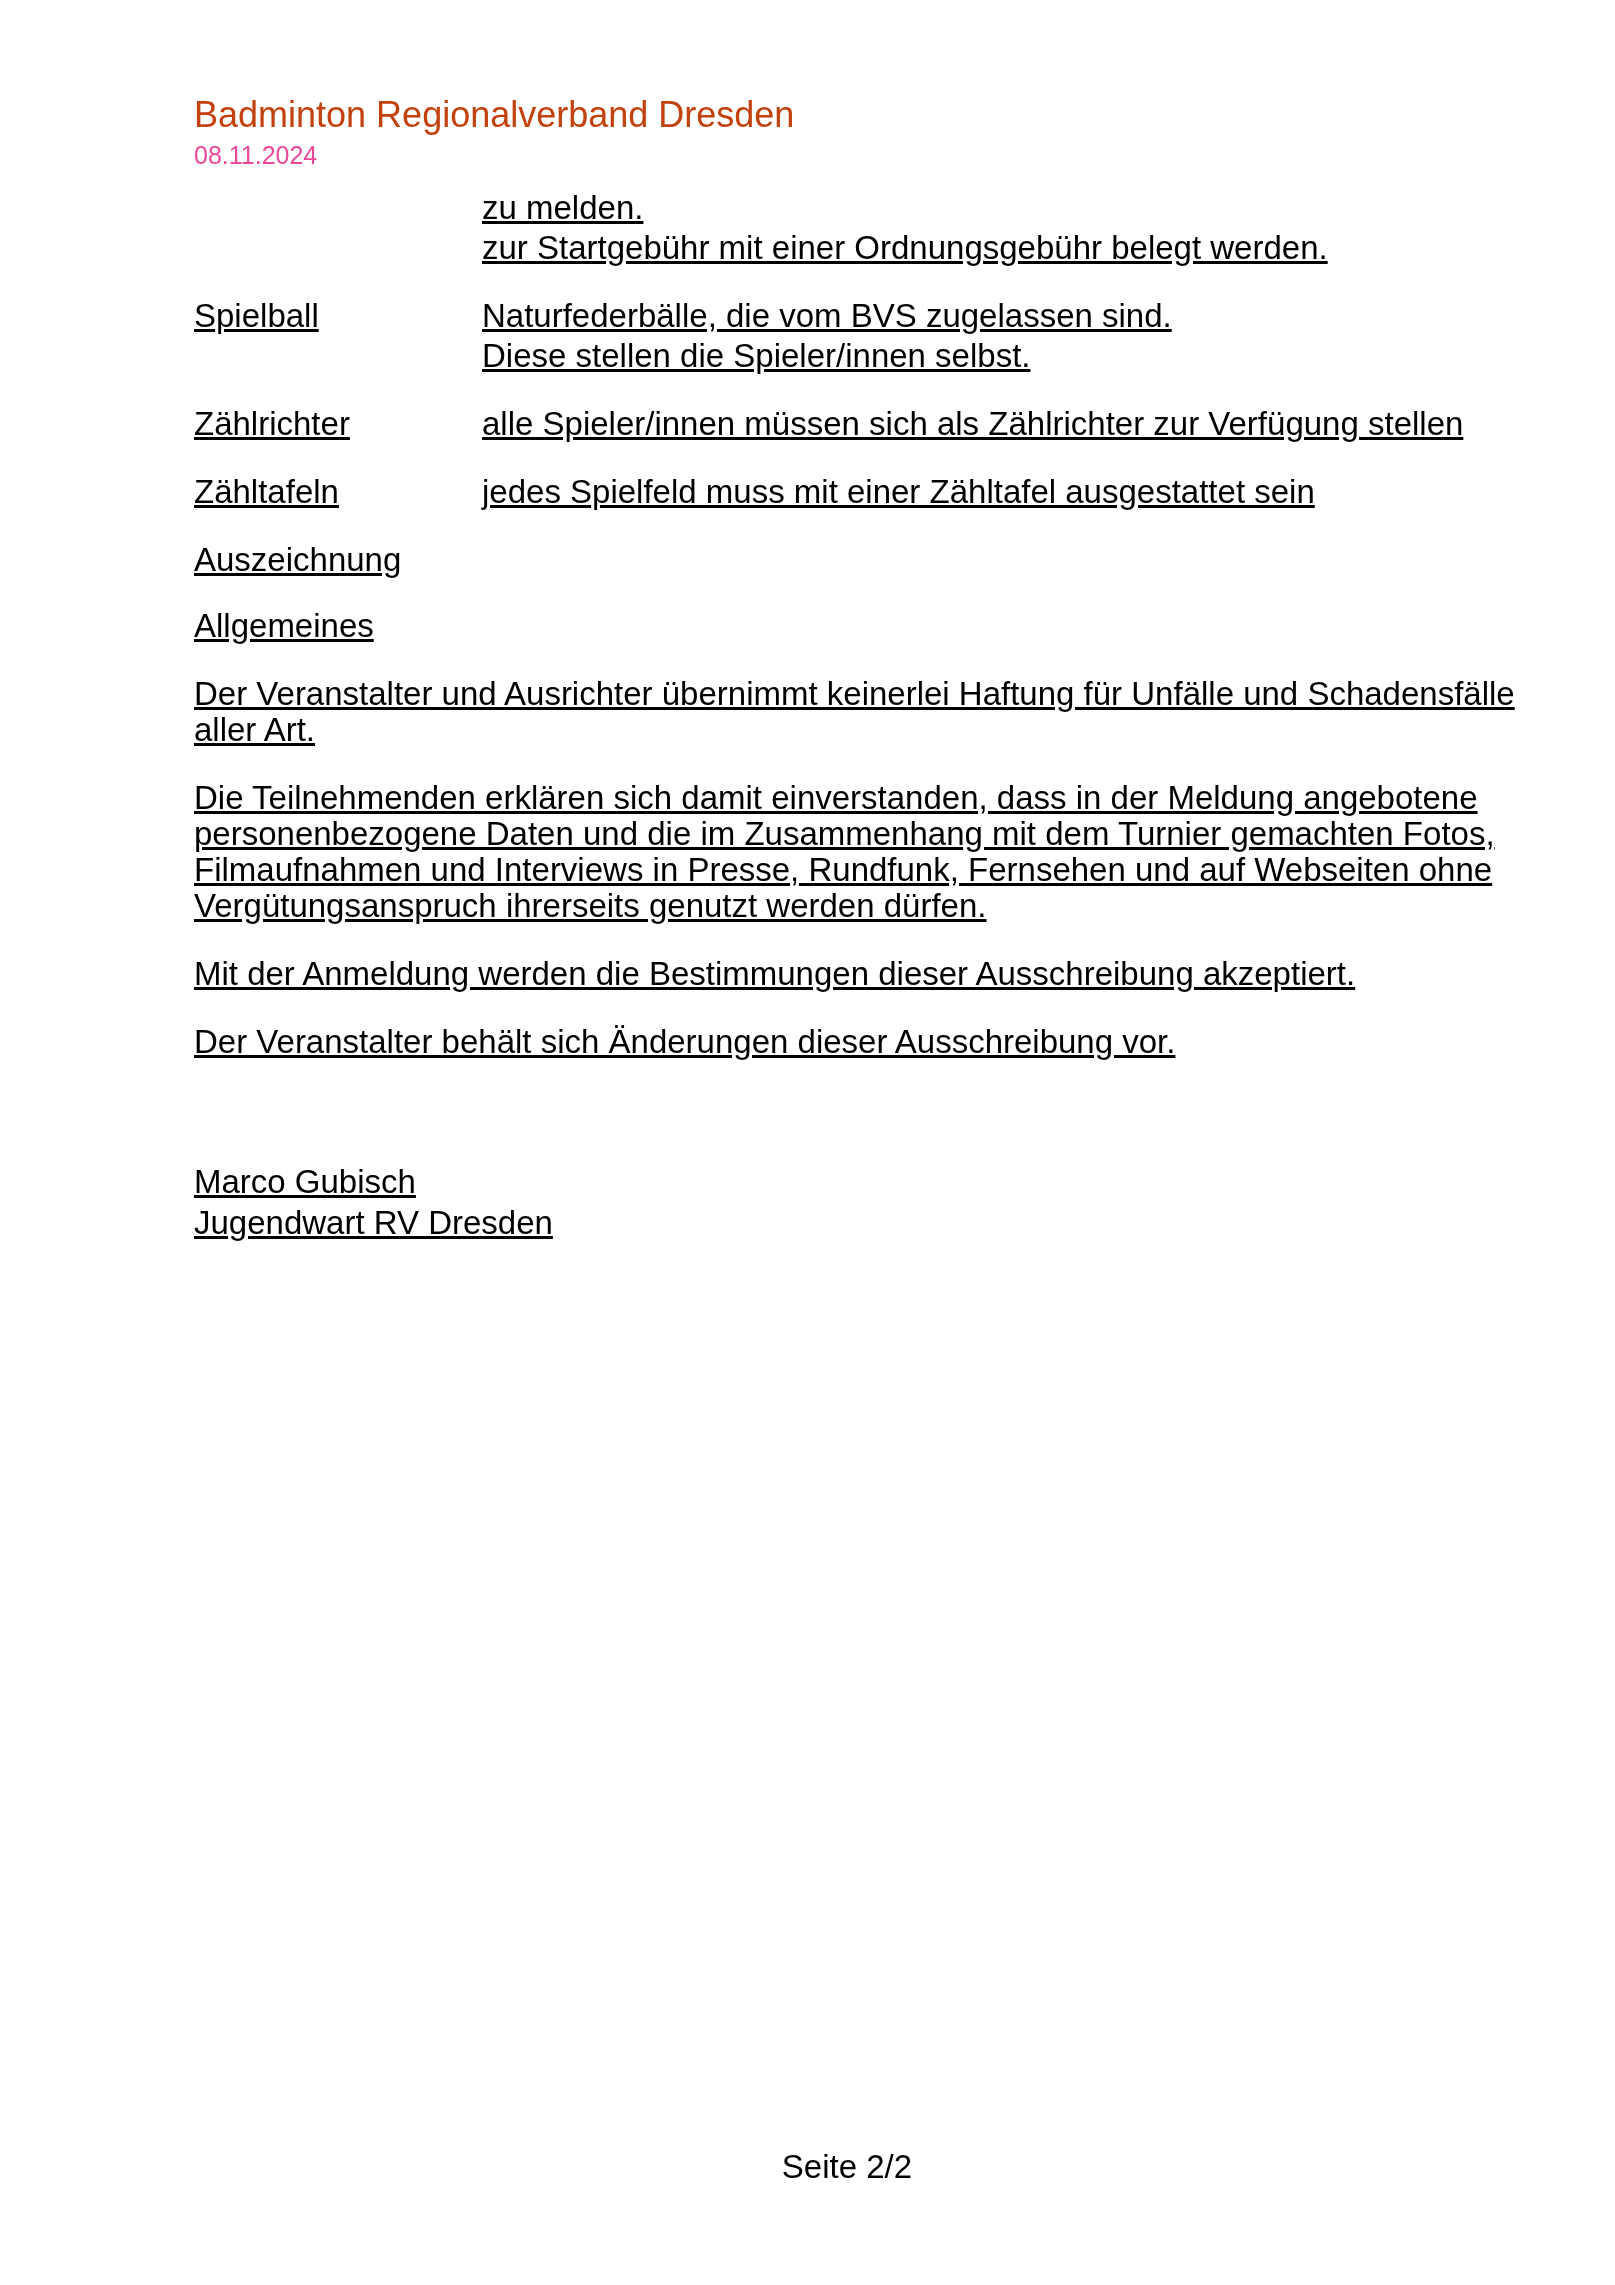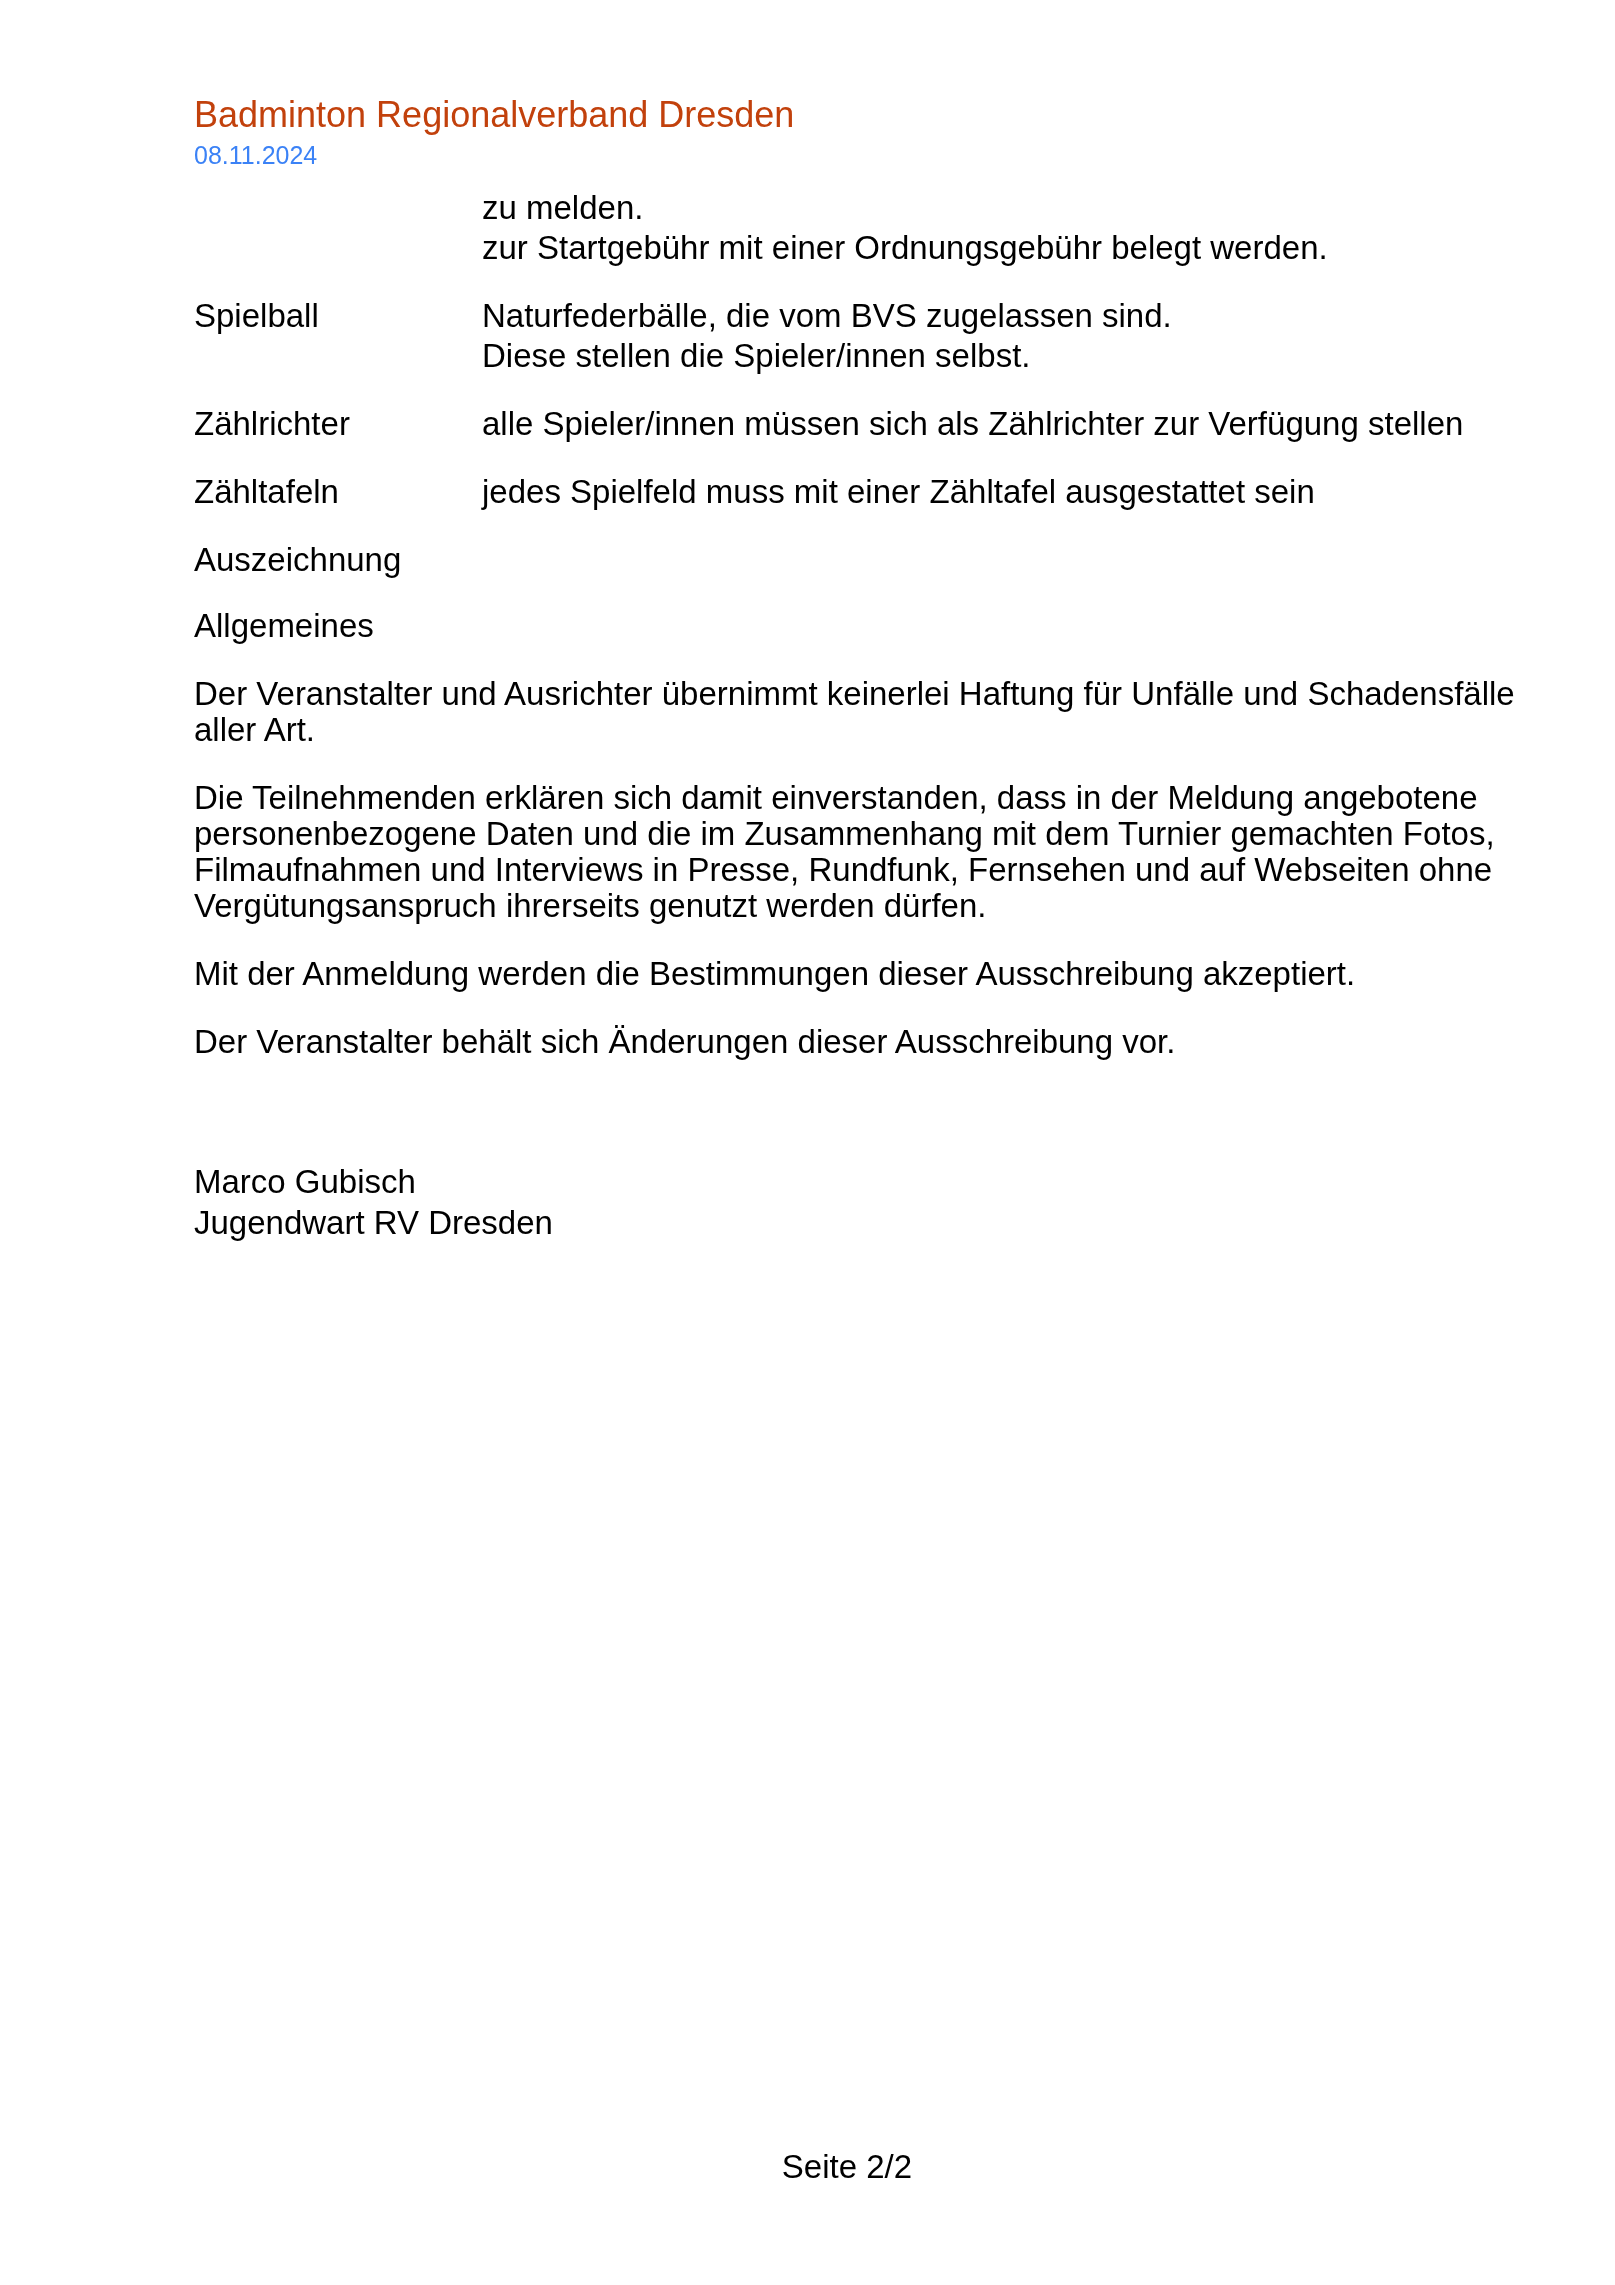--- a/index.html
+++ b/index.html
@@ -24,30 +24,31 @@
   }
   .doc-title {
     font-size: 36px;
     line-height: 42px;
     color: #c2410c;
     white-space: nowrap;
   }
   .doc-date {
     font-size: 25px;
     line-height: 31px;
-    color: #3b82f6;
+    color: #ec4899;
     margin-top: 3.6px;
     white-space: nowrap;
   }
   .content {
     position: absolute;
     left: 194px;
     top: 188px;
     width: 1303px;
     font-size: 33px;
+    text-decoration: underline;
   }
   .detail-row {
     display: flex;
     line-height: 40px;
     margin-bottom: 28px;
   }
   .row-label {
     flex: 0 0 288px;
     width: 288px;
   }

